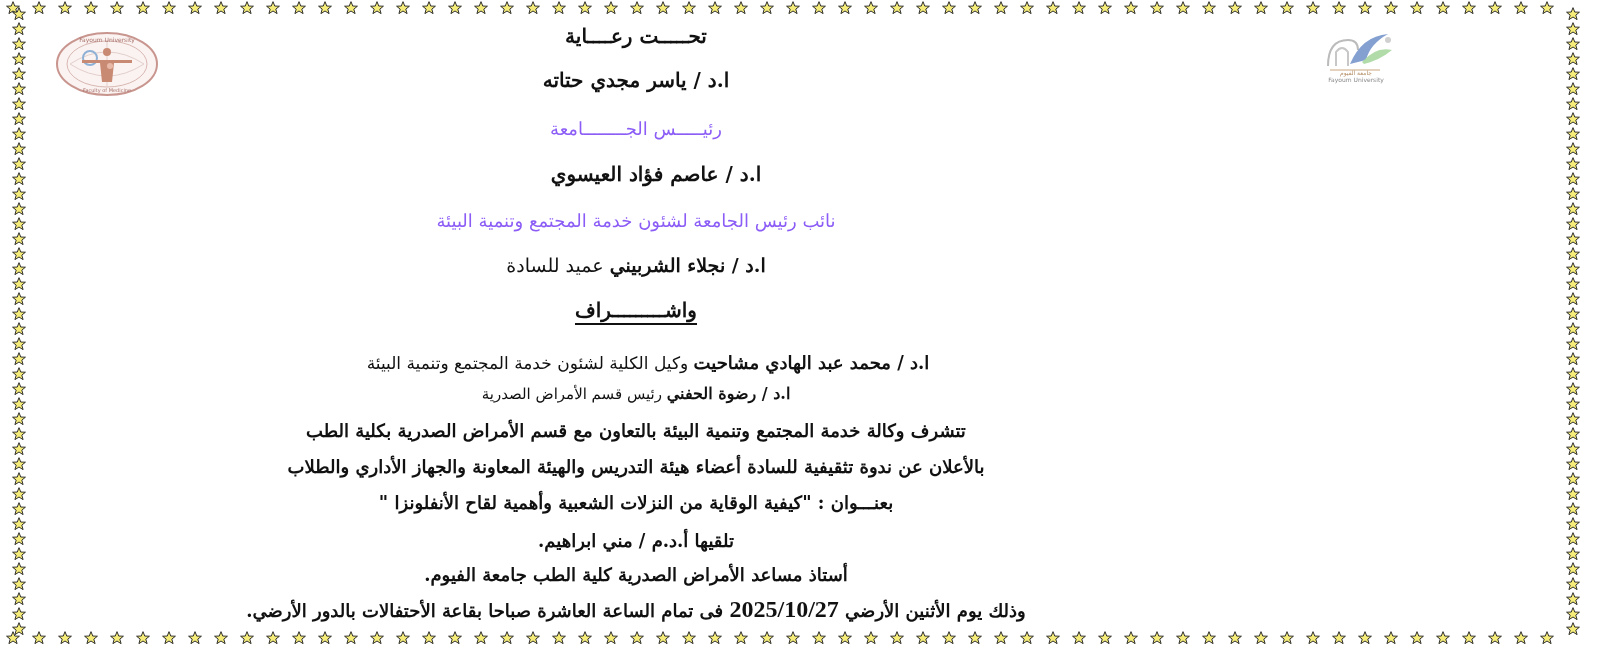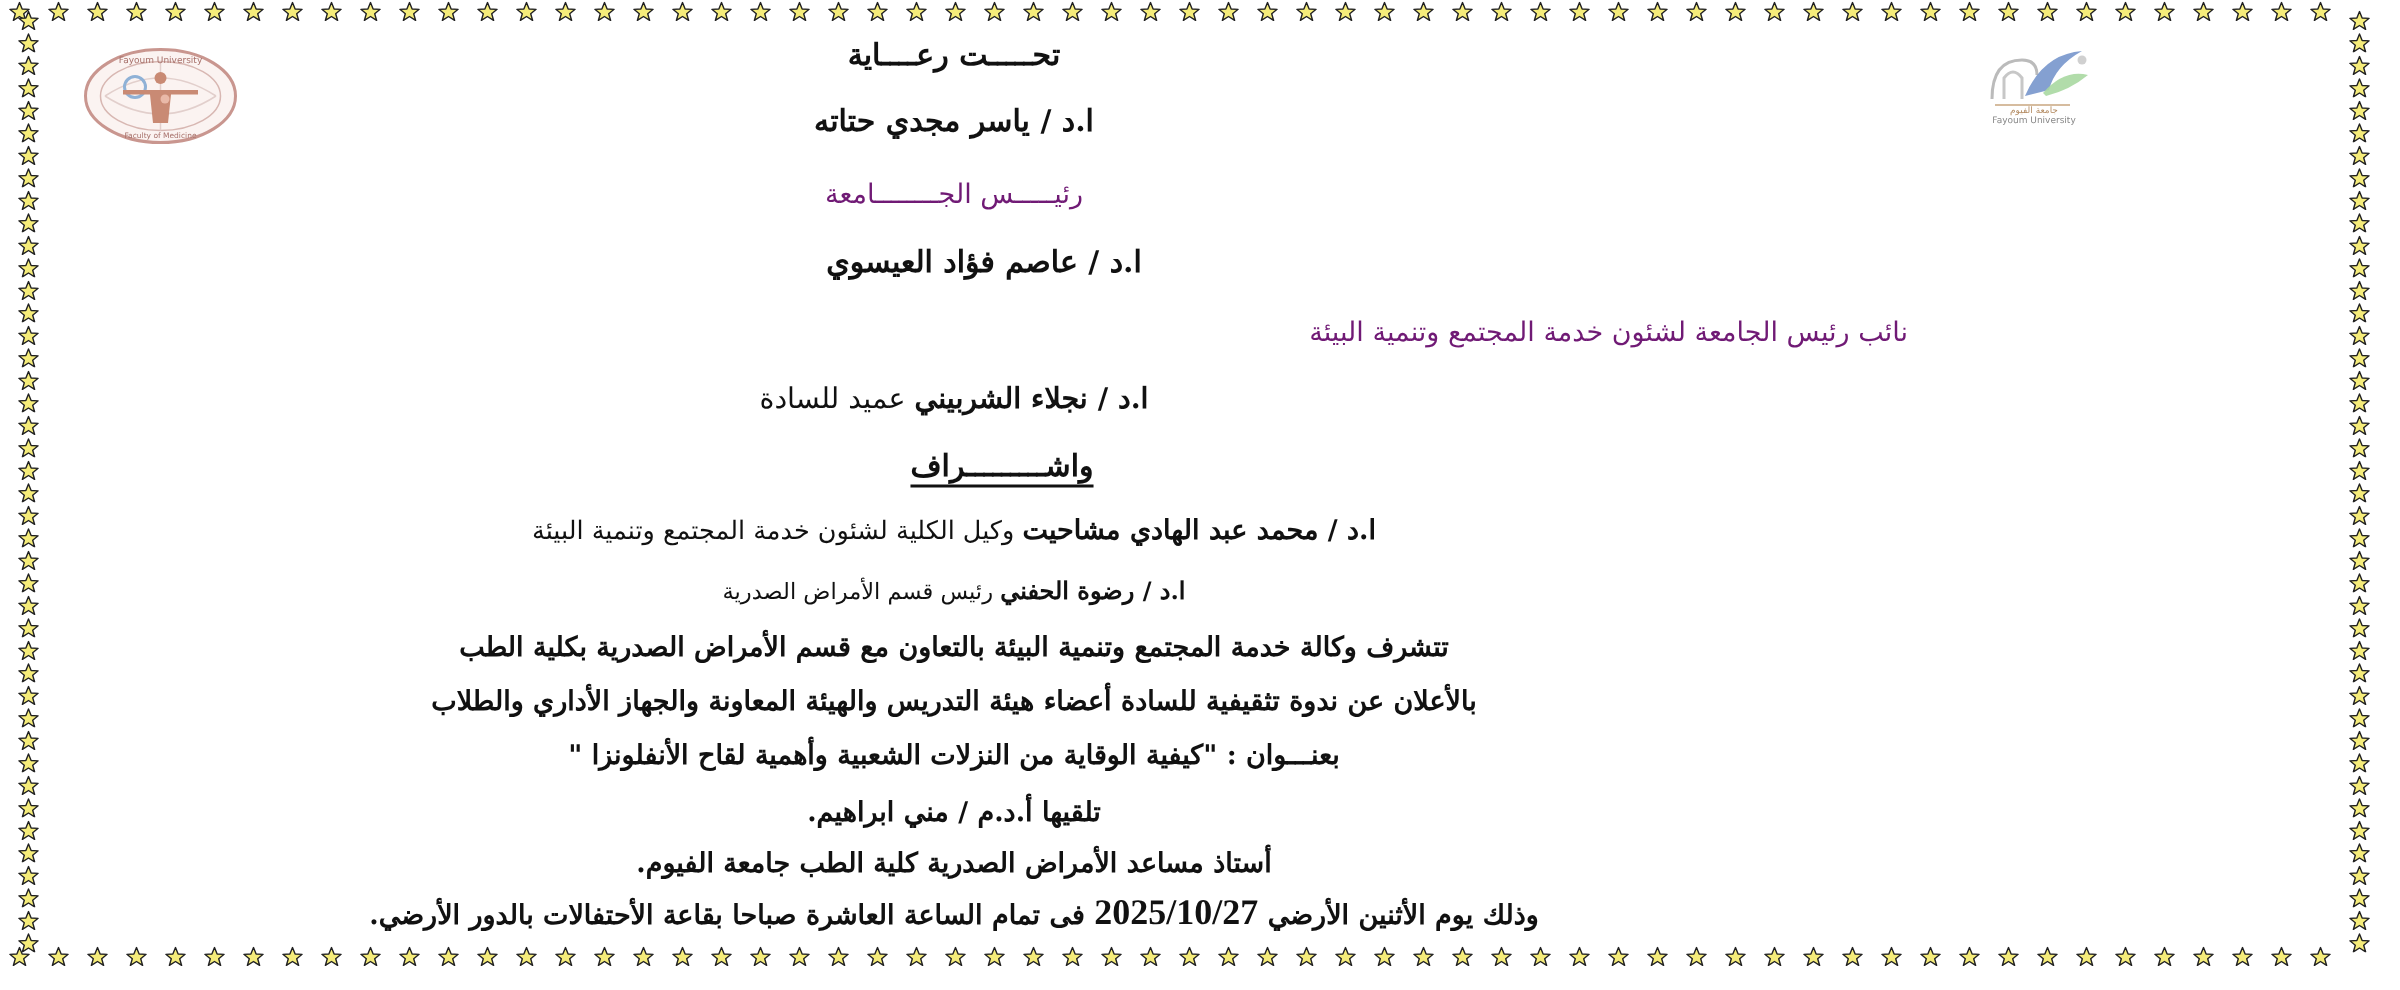--- a/index.html
+++ b/index.html
@@ -9,22 +9,22 @@
   .star { width:26px; height:14px; display:flex; align-items:center; justify-content:flex-start; }
   .stars-col .star { width:14px; height:15px; }
   .star svg { width:14px; height:13px; display:block; }
   .logo { position:absolute; }
   .logo-left { left:52px; top:30px; width:110px; height:68px; }
   .logo-right { left:1318px; top:26px; width:88px; height:58px; }
   .line { position:absolute; left:0; width:1272px; text-align:center; direction:rtl; white-space:nowrap; }
   .b { font-weight:bold; }
   .title { font-size:20px; }
   .name { font-size:20px; font-weight:bold; }
-  .role { font-size:18px; color:#701a75; }
-  .under { text-decoration:underline; text-underline-offset:6px;margin-left:32px; }
+  .role { font-size:18px; color:#8b5cf6; }
+  .under { text-decoration:underline; text-underline-offset:6px; }
   .bodytxt { font-size:18px; font-weight:bold; }
   .date-num { font-size:24px; font-weight:bold; font-family:"Liberation Serif", serif; }
 </style>
 </head>
 <body>
 
 <div class="stars-row" id="row-top" style="top:0px;">
     <span class="star">
       <svg viewBox="0 0 24 22">
         <polygon points="12,1 15,8.5 23,8.8 16.8,13.8 19,21.5 12,17 5,21.5 7.2,13.8 1,8.8 9,8.5" fill="#f5ec7a" stroke="#222222" stroke-width="1.6" stroke-linejoin="round"></polygon>
@@ -1081,29 +1081,29 @@
     <text x="38" y="56" font-size="6" text-anchor="middle" fill="#888888" font-family="DejaVu Sans, sans-serif">Fayoum University</text>
   </svg>
 </div>
 
 <div class="line title b" style="top:24px;">تحـــــت رعــــاية</div>
 
 <div class="line name" style="top:68px;">ا.د / ياسر مجدي حتاته</div>
 <div class="line role" style="top:118px;">رئيـــــس الجــــــــامعة</div>
 
 <div class="line name" style="top:162px;padding-left:20px;">ا.د / عاصم فؤاد العيسوي</div>
-<div class="line role" style="top:210px;text-align:right;">نائب رئيس الجامعة لشئون خدمة المجتمع وتنمية البيئة</div>
+<div class="line role" style="top:210px;">نائب رئيس الجامعة لشئون خدمة المجتمع وتنمية البيئة</div>
 
 <div class="line" style="top:254px; font-size:19px;">
   <span class="b">ا.د / </span><span class="b">نجلاء الشربيني</span><span> عميد للسادة</span>
 </div>
 
 <div class="line title b under" style="top:298px;">واشـــــــــراف</div>
 
-<div class="line" style="top:342px; font-size:17px;">
+<div class="line" style="top:352px; font-size:17px;padding-left:12px;">
   <span class="b" style="font-size:18px;">ا.د / محمد عبد الهادي مشاحيت</span><span> وكيل الكلية لشئون خدمة المجتمع وتنمية البيئة</span>
 </div>
 
 <div class="line" style="top:384px; font-size:15px;">
   <span class="b" style="font-size:16px;">ا.د / رضوة الحفني</span><span>  رئيس قسم الأمراض الصدرية</span>
 </div>
 
 <div class="line bodytxt" style="top:420px;">تتشرف وكالة خدمة المجتمع وتنمية البيئة بالتعاون مع قسم الأمراض الصدرية بكلية الطب</div>
 <div class="line bodytxt" style="top:456px;">بالأعلان عن ندوة تثقيفية للسادة أعضاء هيئة التدريس والهيئة المعاونة والجهاز الأداري والطلاب</div>
 <div class="line bodytxt" style="top:492px;">

